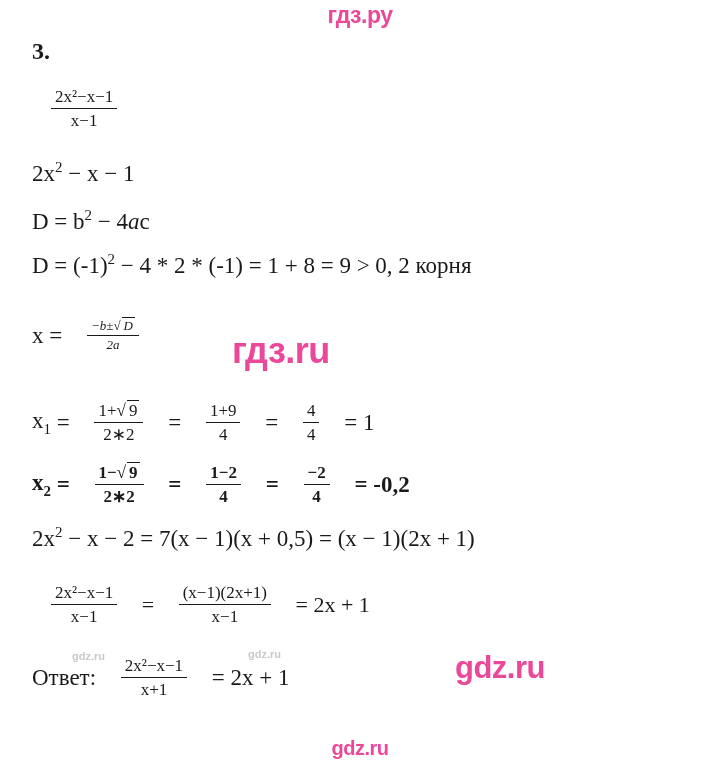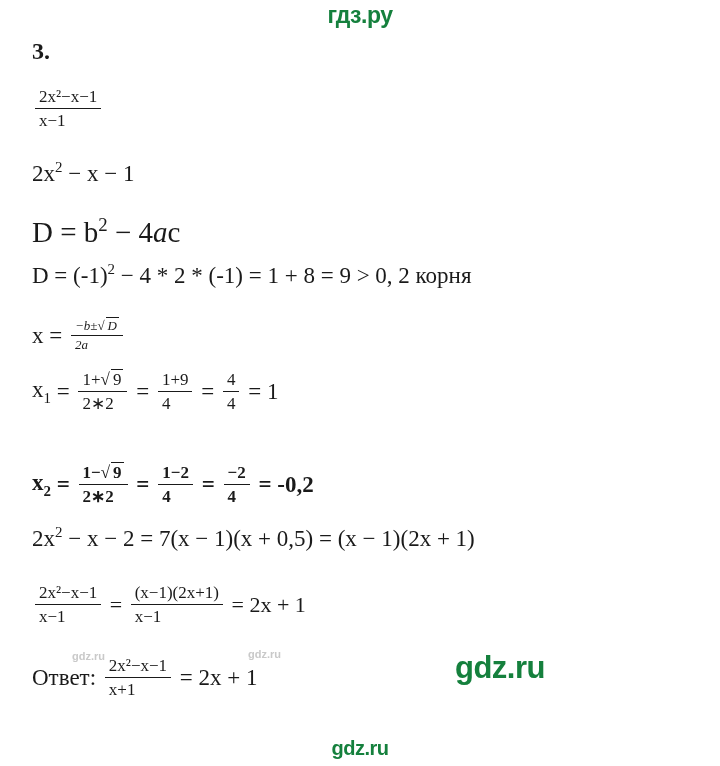--- a/index.html
+++ b/index.html
@@ -14,21 +14,21 @@
     color: #1a1a1a;
     position: relative;
     overflow: hidden;
   }
 
   
   .wm {
     position: absolute;
     font-family: "Liberation Sans", sans-serif;
     font-weight: bold;
-    color: #15803d;
+    color: #ec4899;
     letter-spacing: -0.5px;
     user-select: none;
   }
   .wm-top {
     top: 2px;
     left: 50%;
     transform: translateX(-50%);
     font-size: 23px;
   }
   .wm-mid {
@@ -78,21 +78,22 @@
     left: 32px;
     font-size: 22px;
     white-space: nowrap;
     line-height: 1;
   }
 
   
   .frac {
     display: inline-block;
     vertical-align: middle;
-    margin: 0 3px;
+    text-align: center;
+    margin: 0 19px;
   }
   .frac .num {
     display: block;
     padding: 0 4px 1px 4px;
     border-bottom: 1.5px solid #1a1a1a;
     font-size: 17px;
     line-height: 1.25;
   }
   .frac .den {
     display: block;
@@ -120,35 +121,36 @@
   }
 
   .lbl {
     display: inline-block;
     vertical-align: middle;
   }
 
   
   #l-frac0   { top: 86px;  }
   #l-quad    { top: 160px; font-size: 23px; text-align: center; }
-  #l-disc    { top: 216px; font-size: 29px; }
-  #l-discval { top: 262px; font-size: 23px; }
+  #l-disc    { top: 208px; font-size: 23px; }
+  #l-discval { top: 252px; font-size: 23px; }
   #l-xform   { top: 318px; font-size: 23px; }
-  #l-x1      { top: 369px; font-size: 23px; }
+  #l-x1      { top: 400px; font-size: 23px; }
   #l-x2      { top: 462px; font-size: 23px; font-weight: bold; }
   #l-factor  { top: 525px; font-size: 23px; }
   #l-simpl   { top: 582px; font-size: 22px; }
   #l-answer  { top: 655px; font-size: 23px; }
 </style>
 </head>
 <body>
 
 <div class="page">
 
   <div class="wm wm-top">гдз.ру</div>
+  <div class="wm wm-mid">гдз.ru</div>
   <div class="wm wm-right">gdz.ru</div>
   <div class="wm wm-bottom">gdz.ru</div>
   <div class="wm-small wm-s1">gdz.ru</div>
   <div class="wm-small wm-s2">gdz.ru</div>
 
   <div class="task-number">3.</div>
 
   <div class="line" id="l-frac0">
     <span class="frac">
       <span class="num">2x²−x−1</span>

